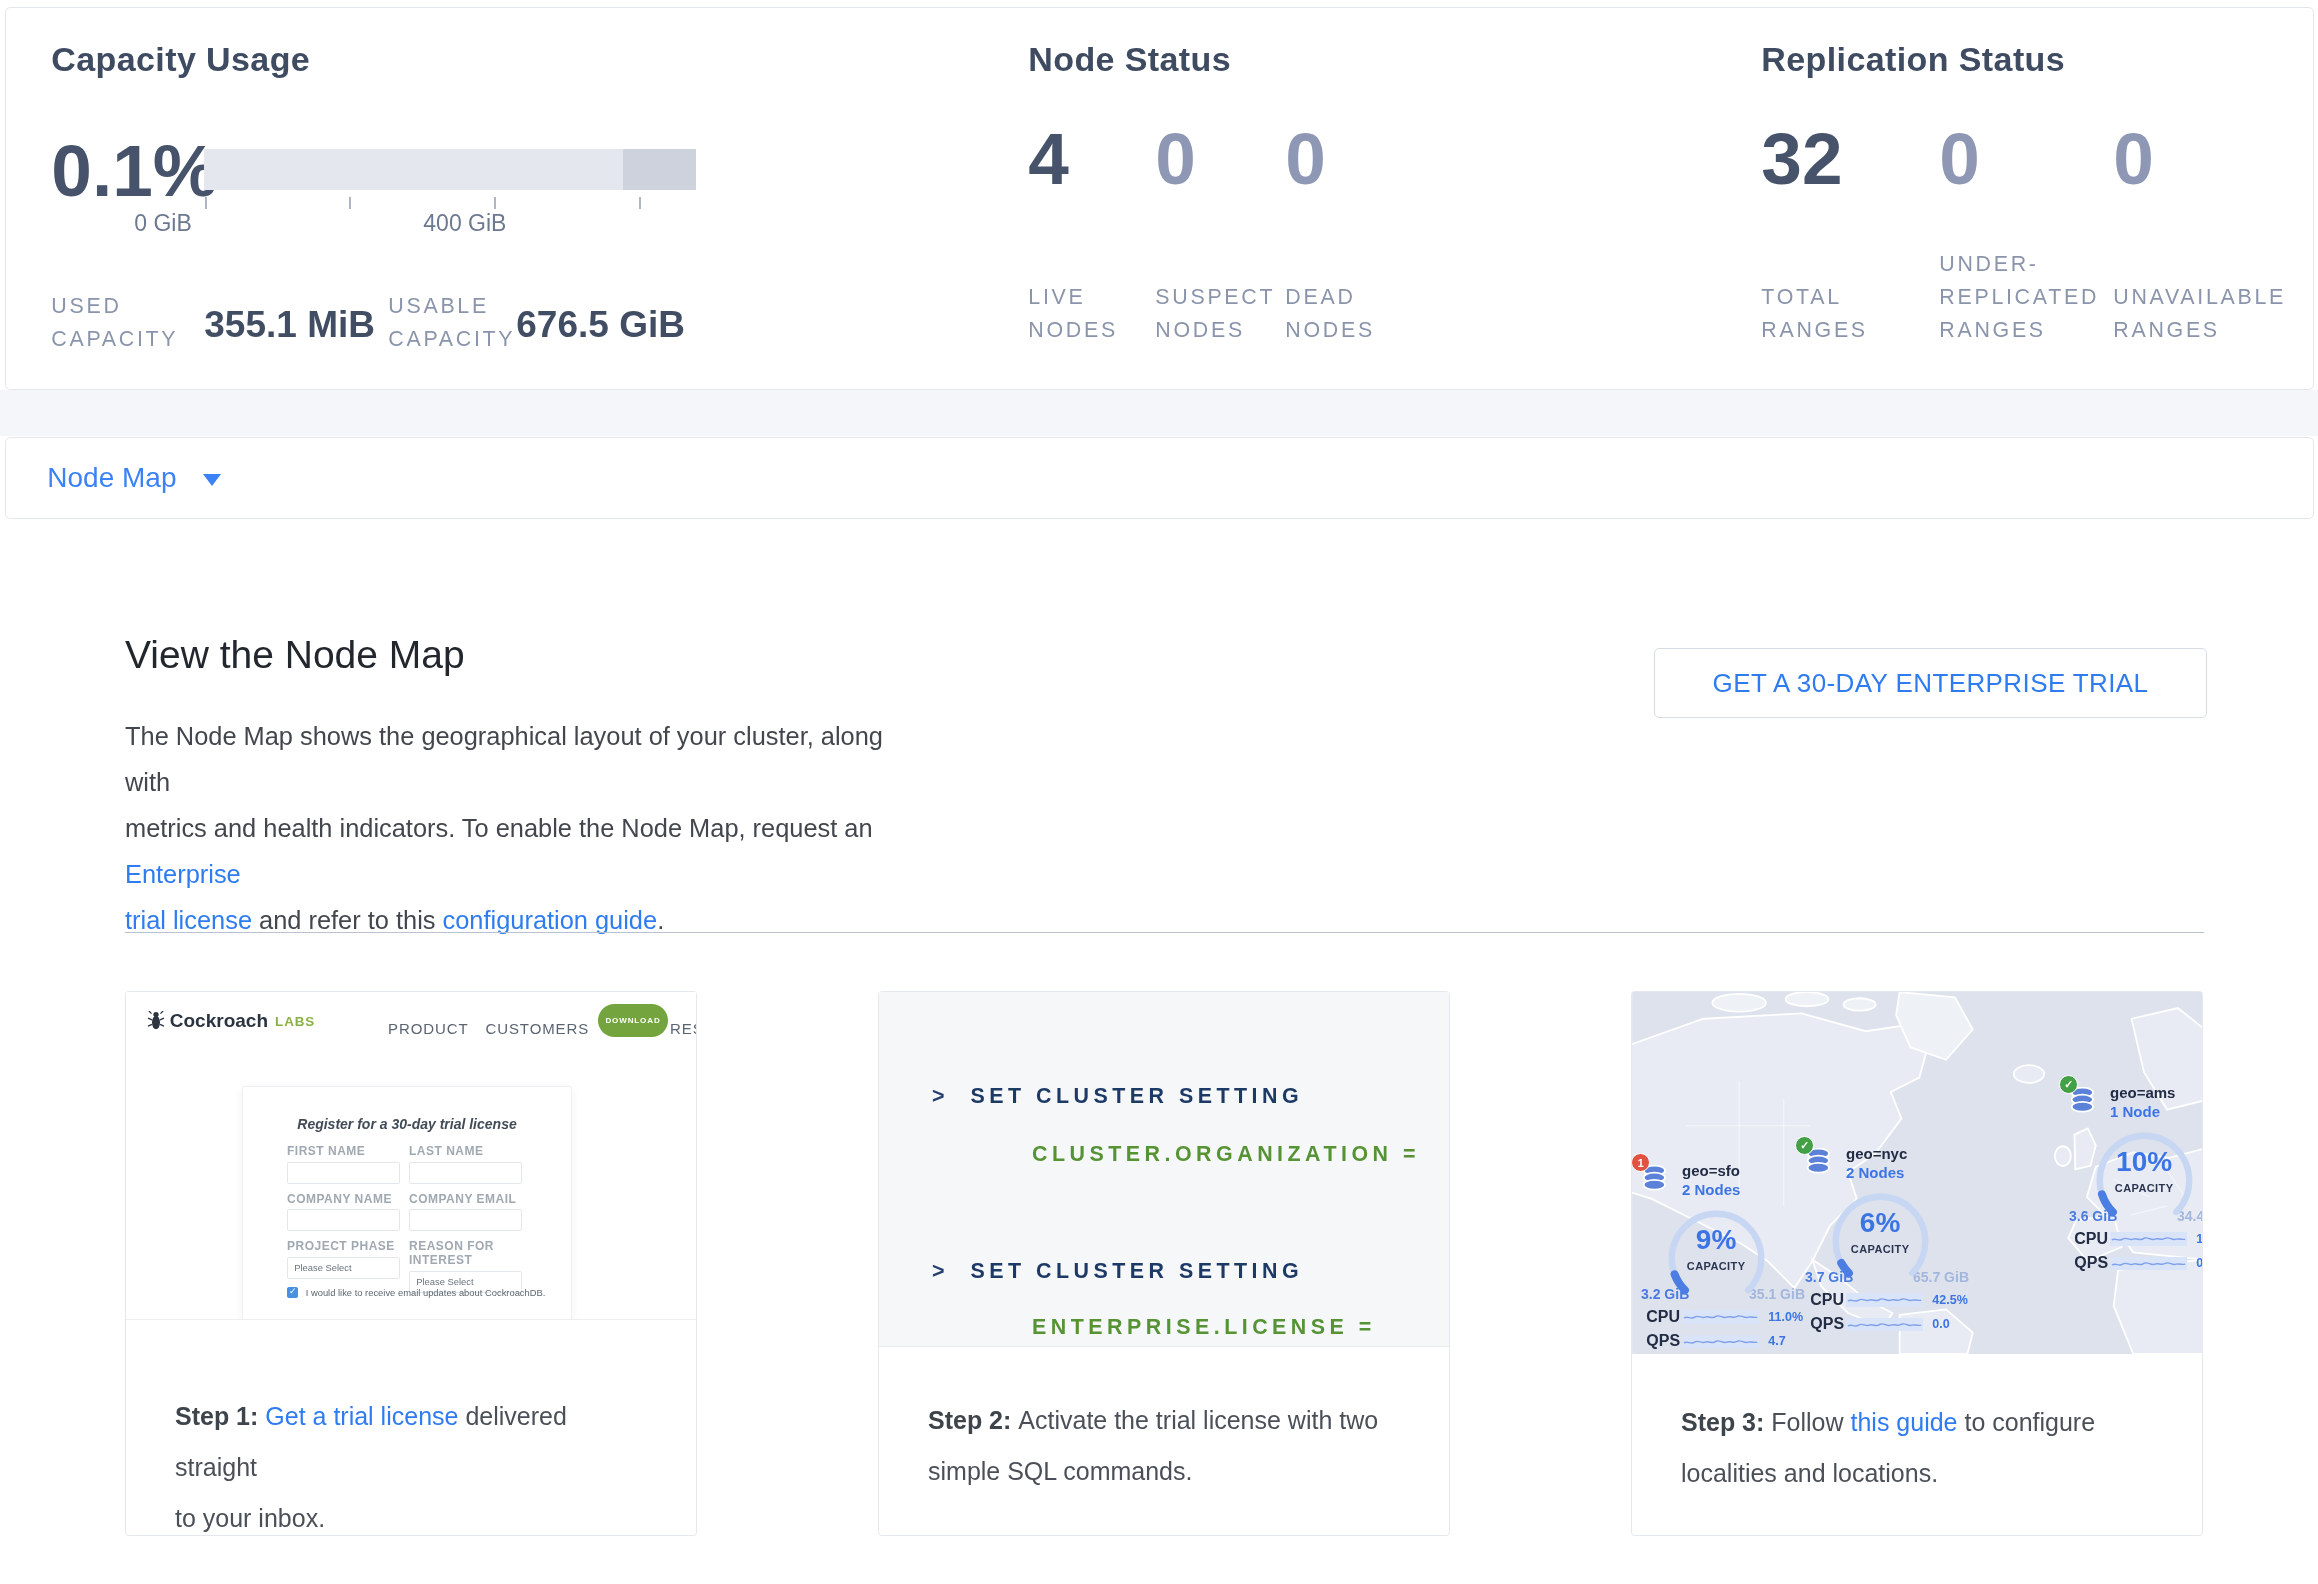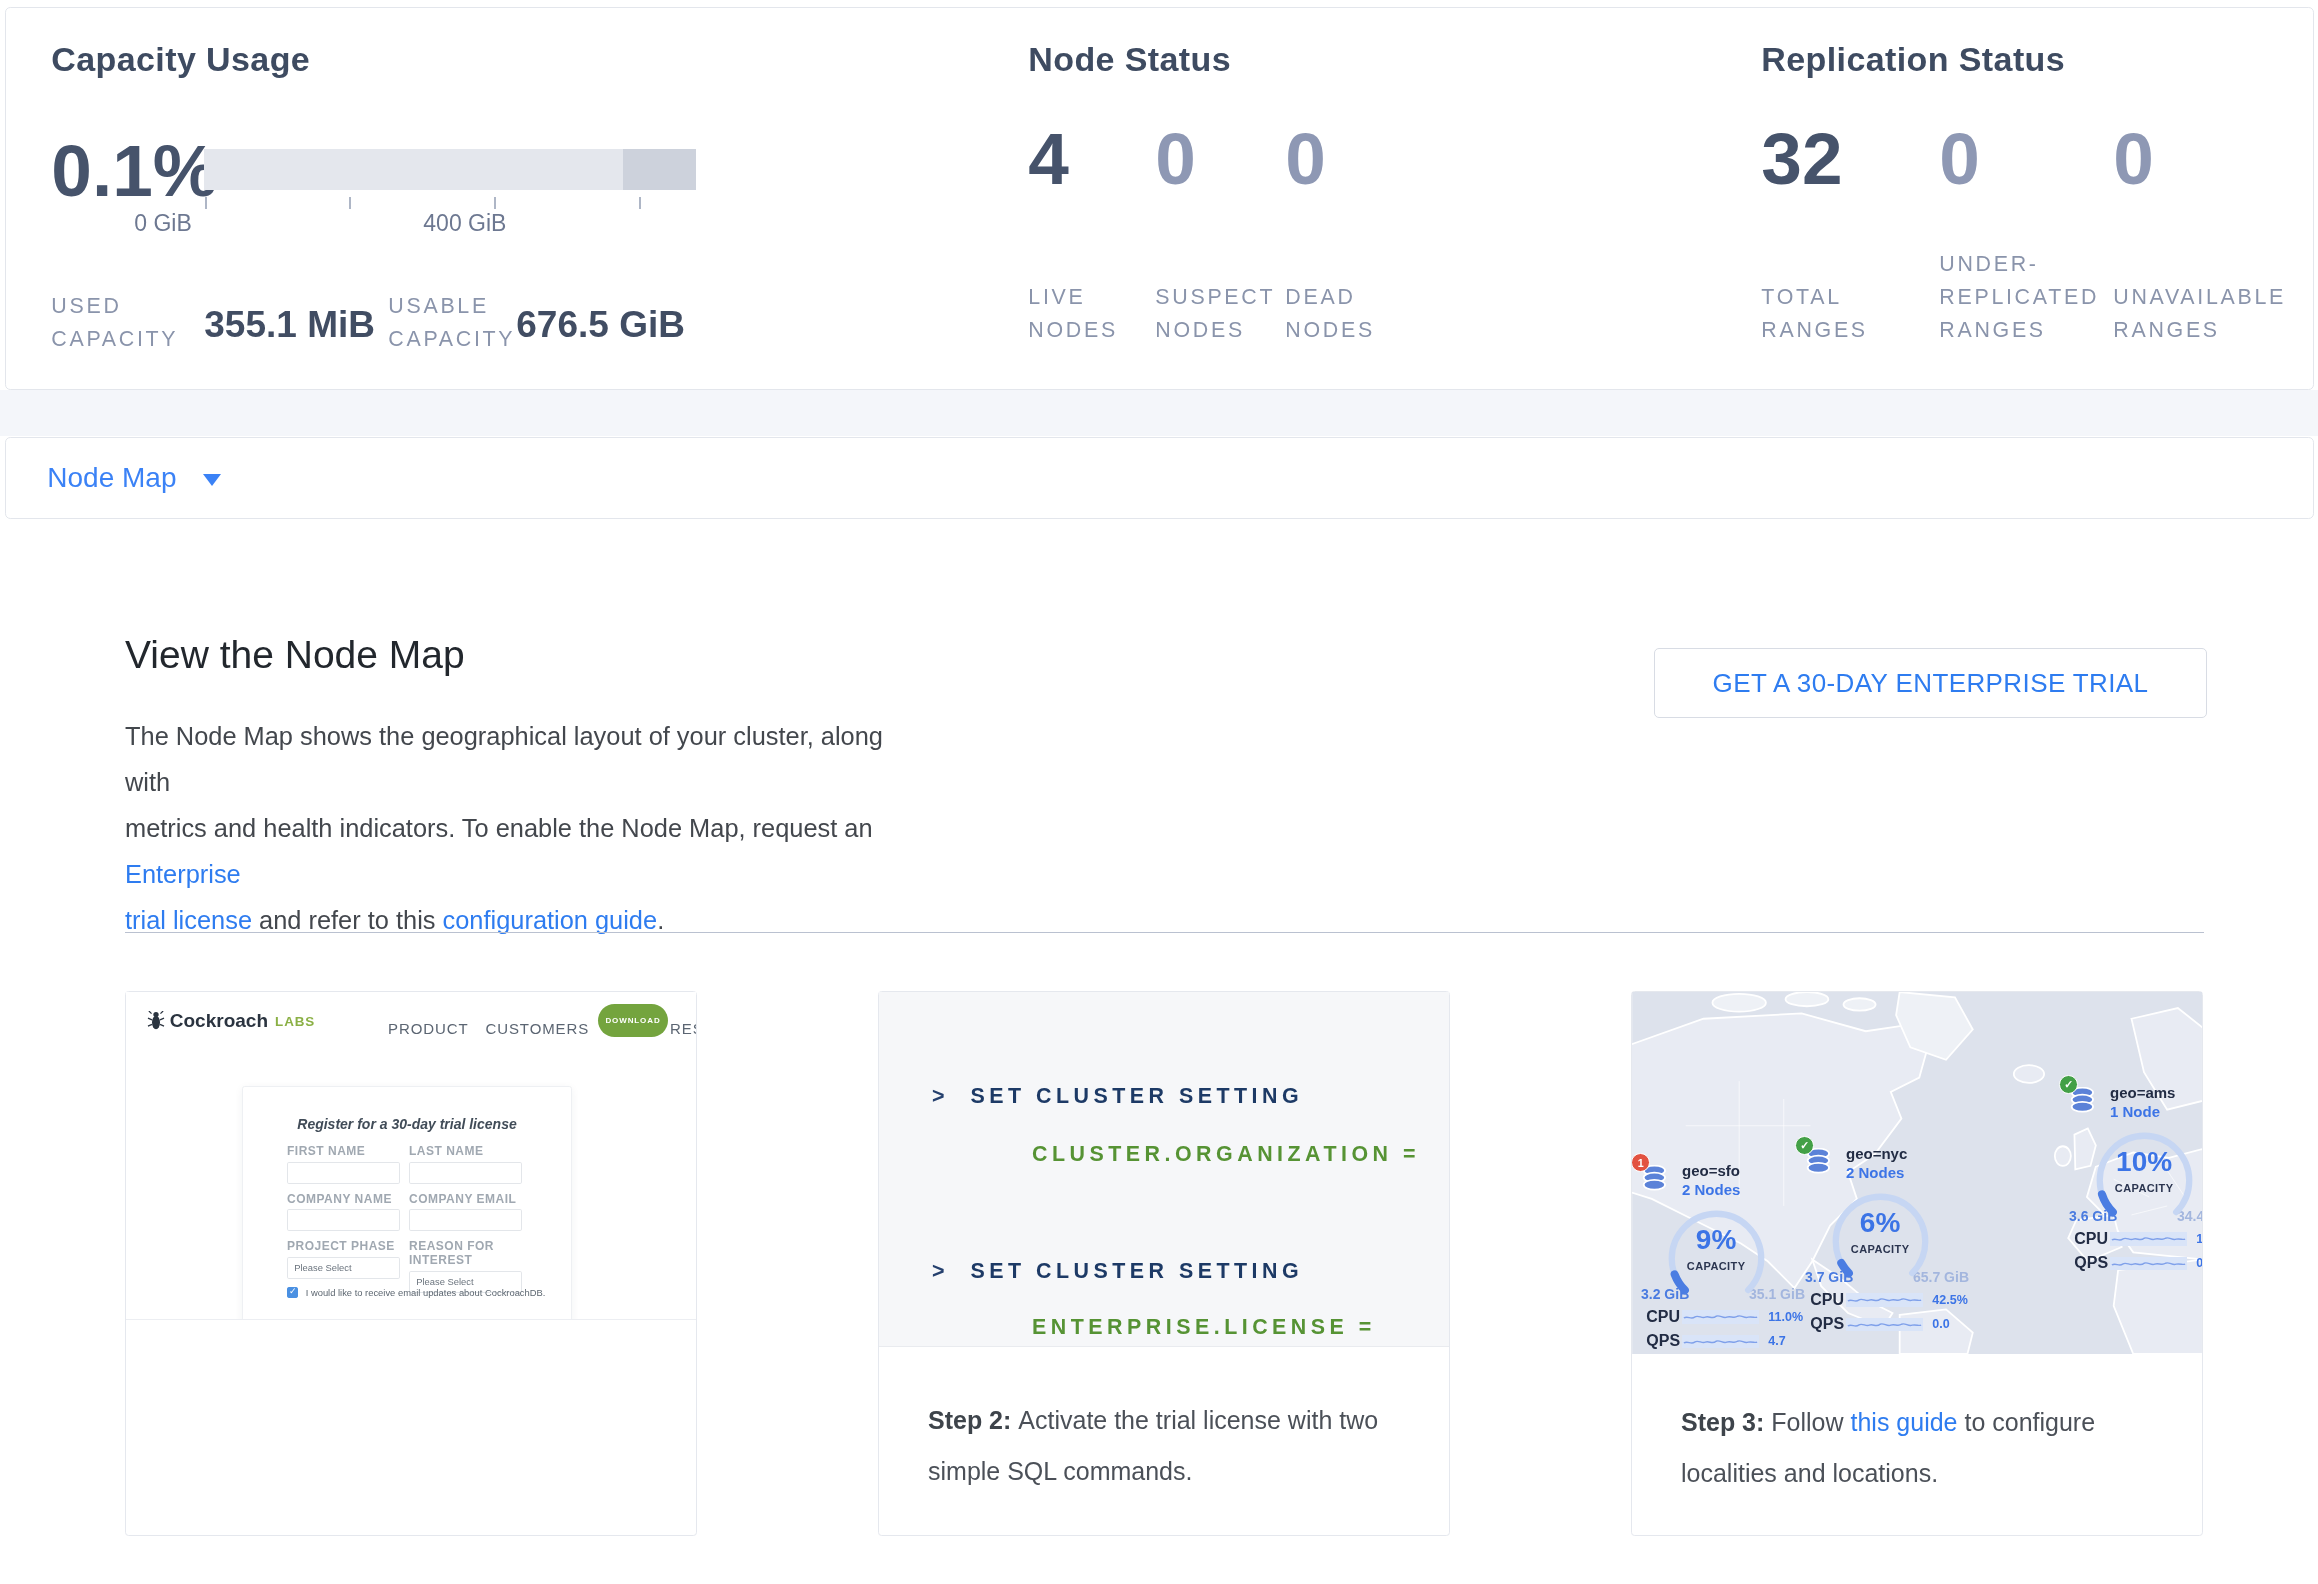--- a/index.html
+++ b/index.html
@@ -259,20 +259,22 @@
               </div>
               <div class="chk-row">
                 <span class="chk"></span>
                 <span class="chk-text">I agree to the <span class="glink">Software License Agreement.</span></span>
               </div>
             </div>
 
         </div>
       </div>
     </div>
+    <div class="caption"><span class="b">Step 1: </span><span class="lnk">Get a trial license</span><span> delivered straight
+to your inbox.</span></div>
   </div>
 
   <div class="card" id="card2">
     <div class="media">
       <div class="code-line" id="cl1">
         <span class="prompt">&gt;</span><span class="kw">SET CLUSTER SETTING</span>
       </div>
       <div class="code-line" id="cl2">
         <span class="codearg">CLUSTER.ORGANIZATION =</span>
       </div>

